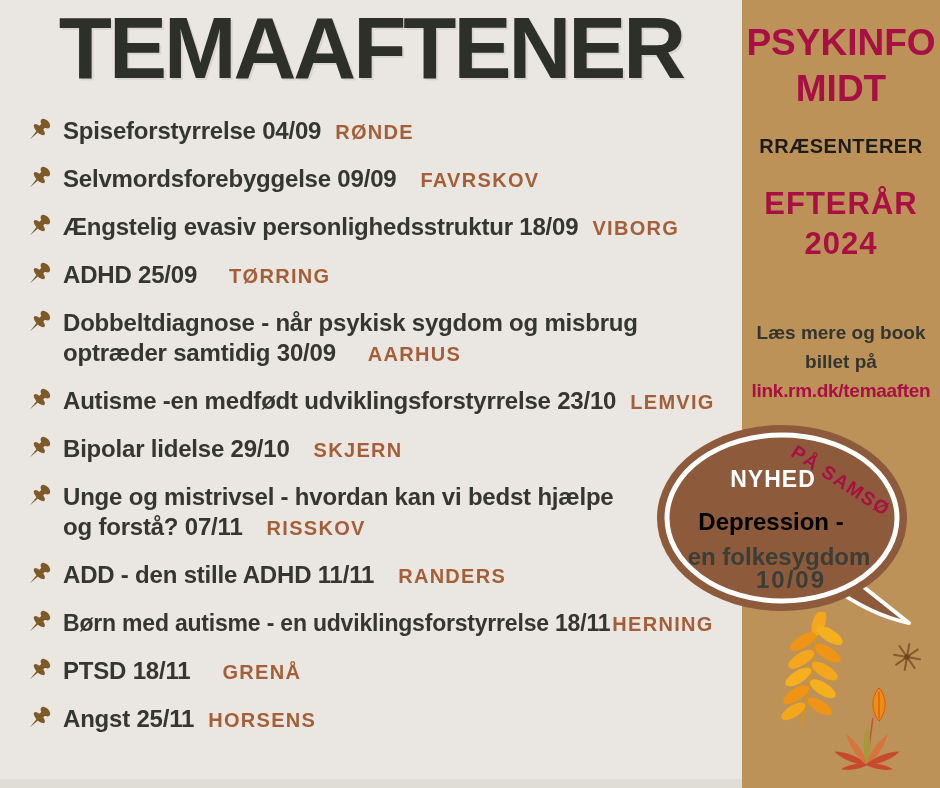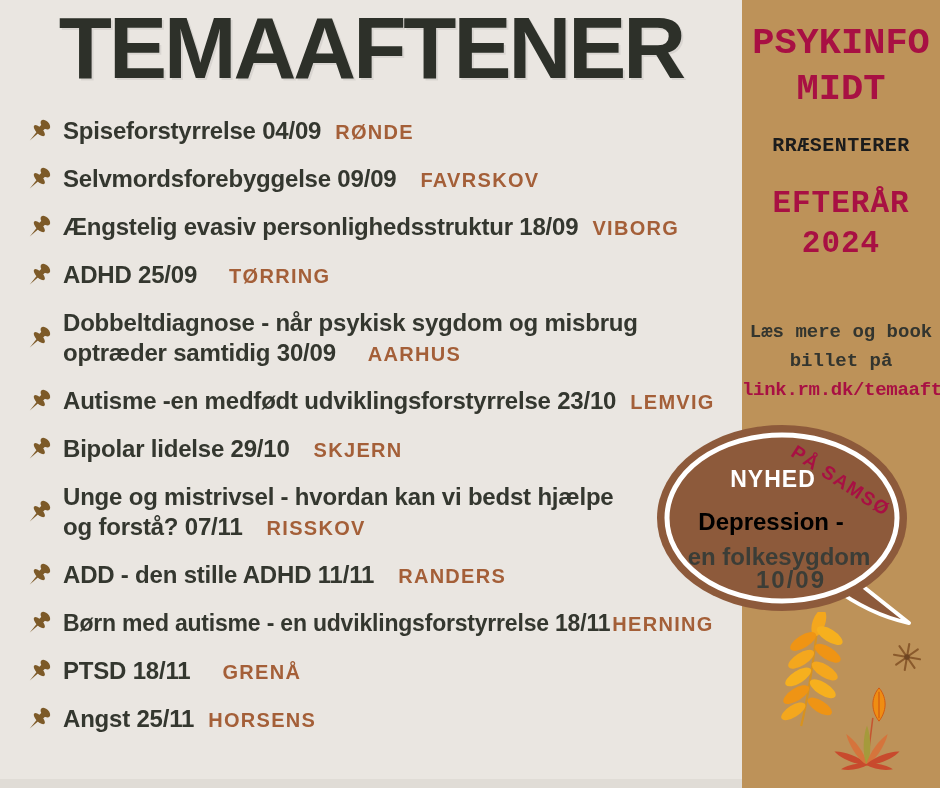--- a/index.html
+++ b/index.html
@@ -10,36 +10,36 @@
   }
   
   .main{position:absolute;left:0;top:0;width:742px;height:688px;background:var(--bg,#eae6e1);padding-left:28px;}
   .page-title{
     position:absolute;left:0;top:0;width:742px;text-align:center;
     font-size:87px;font-weight:800;letter-spacing:-3px;line-height:96px;
     color:var(--title,#2d3029);text-shadow:2px 2px 0 rgba(0,0,0,0.07);
     margin:0;white-space:nowrap;
   }
   .events{position:absolute;left:24px;top:116px;width:716px;}
-  .event{display:flex;align-items:center;margin-bottom:17px;}
+  .event{display:flex;align-items:flex-start;margin-bottom:17px;}
   .pin{flex:0 0 30px;width:30px;height:30px;margin-right:9px;margin-top:-1px;}
   .pin svg{display:block;}
   .pin svg .pinfill{fill:var(--pin,#7d5a28);}
   .etext{
     margin:0;font-size:24px;line-height:30px;font-weight:700;
     color:var(--ink,#34372f);white-space:pre-line;letter-spacing:-0.2px;
   }
   .loc{
     font-size:20px;font-weight:700;letter-spacing:1.3px;
     color:var(--rust,#a45f38);white-space:nowrap;
   }
   .g0{margin-left:2px;} .g1{margin-left:14px;} .g2{margin-left:24px;} .g3{margin-left:32px;}
   .bottom-strip{position:absolute;left:0;top:779px;width:742px;height:9px;background:var(--strip,#e0dcd6);}
   
-  .sidebar{position:absolute;left:742px;top:0;width:198px;height:788px;background:var(--tan,#bd9259);font-family:Liberation Mono, monospace;}
+  .sidebar{position:absolute;left:742px;top:0;width:198px;height:788px;background:var(--tan,#bd9259);}
   .sidebar .txt{position:absolute;left:0;width:198px;text-align:center;}
   .brand{top:20px;font-size:37px;line-height:46px;font-weight:800;color:var(--crimson,#a81043);letter-spacing:0;}
   .presents{top:134px;font-size:20px;line-height:24px;font-weight:700;color:#1c1c1c;letter-spacing:0.5px;}
   .season{top:184px;font-size:31px;line-height:40px;font-weight:800;color:var(--crimson,#a81043);letter-spacing:1px;}
   .booking{top:318px;font-size:19px;line-height:29px;font-weight:700;color:#33352f;}
   .booking-link{display:block;color:var(--crimson,#a81043);font-weight:700;letter-spacing:-0.3px;text-decoration:none;cursor:pointer;}
   .decor{position:absolute;}
   
   .bubble{position:absolute;left:650px;top:418px;width:270px;height:215px;z-index:3;}
   .bubble svg{position:absolute;left:0;top:0;}

